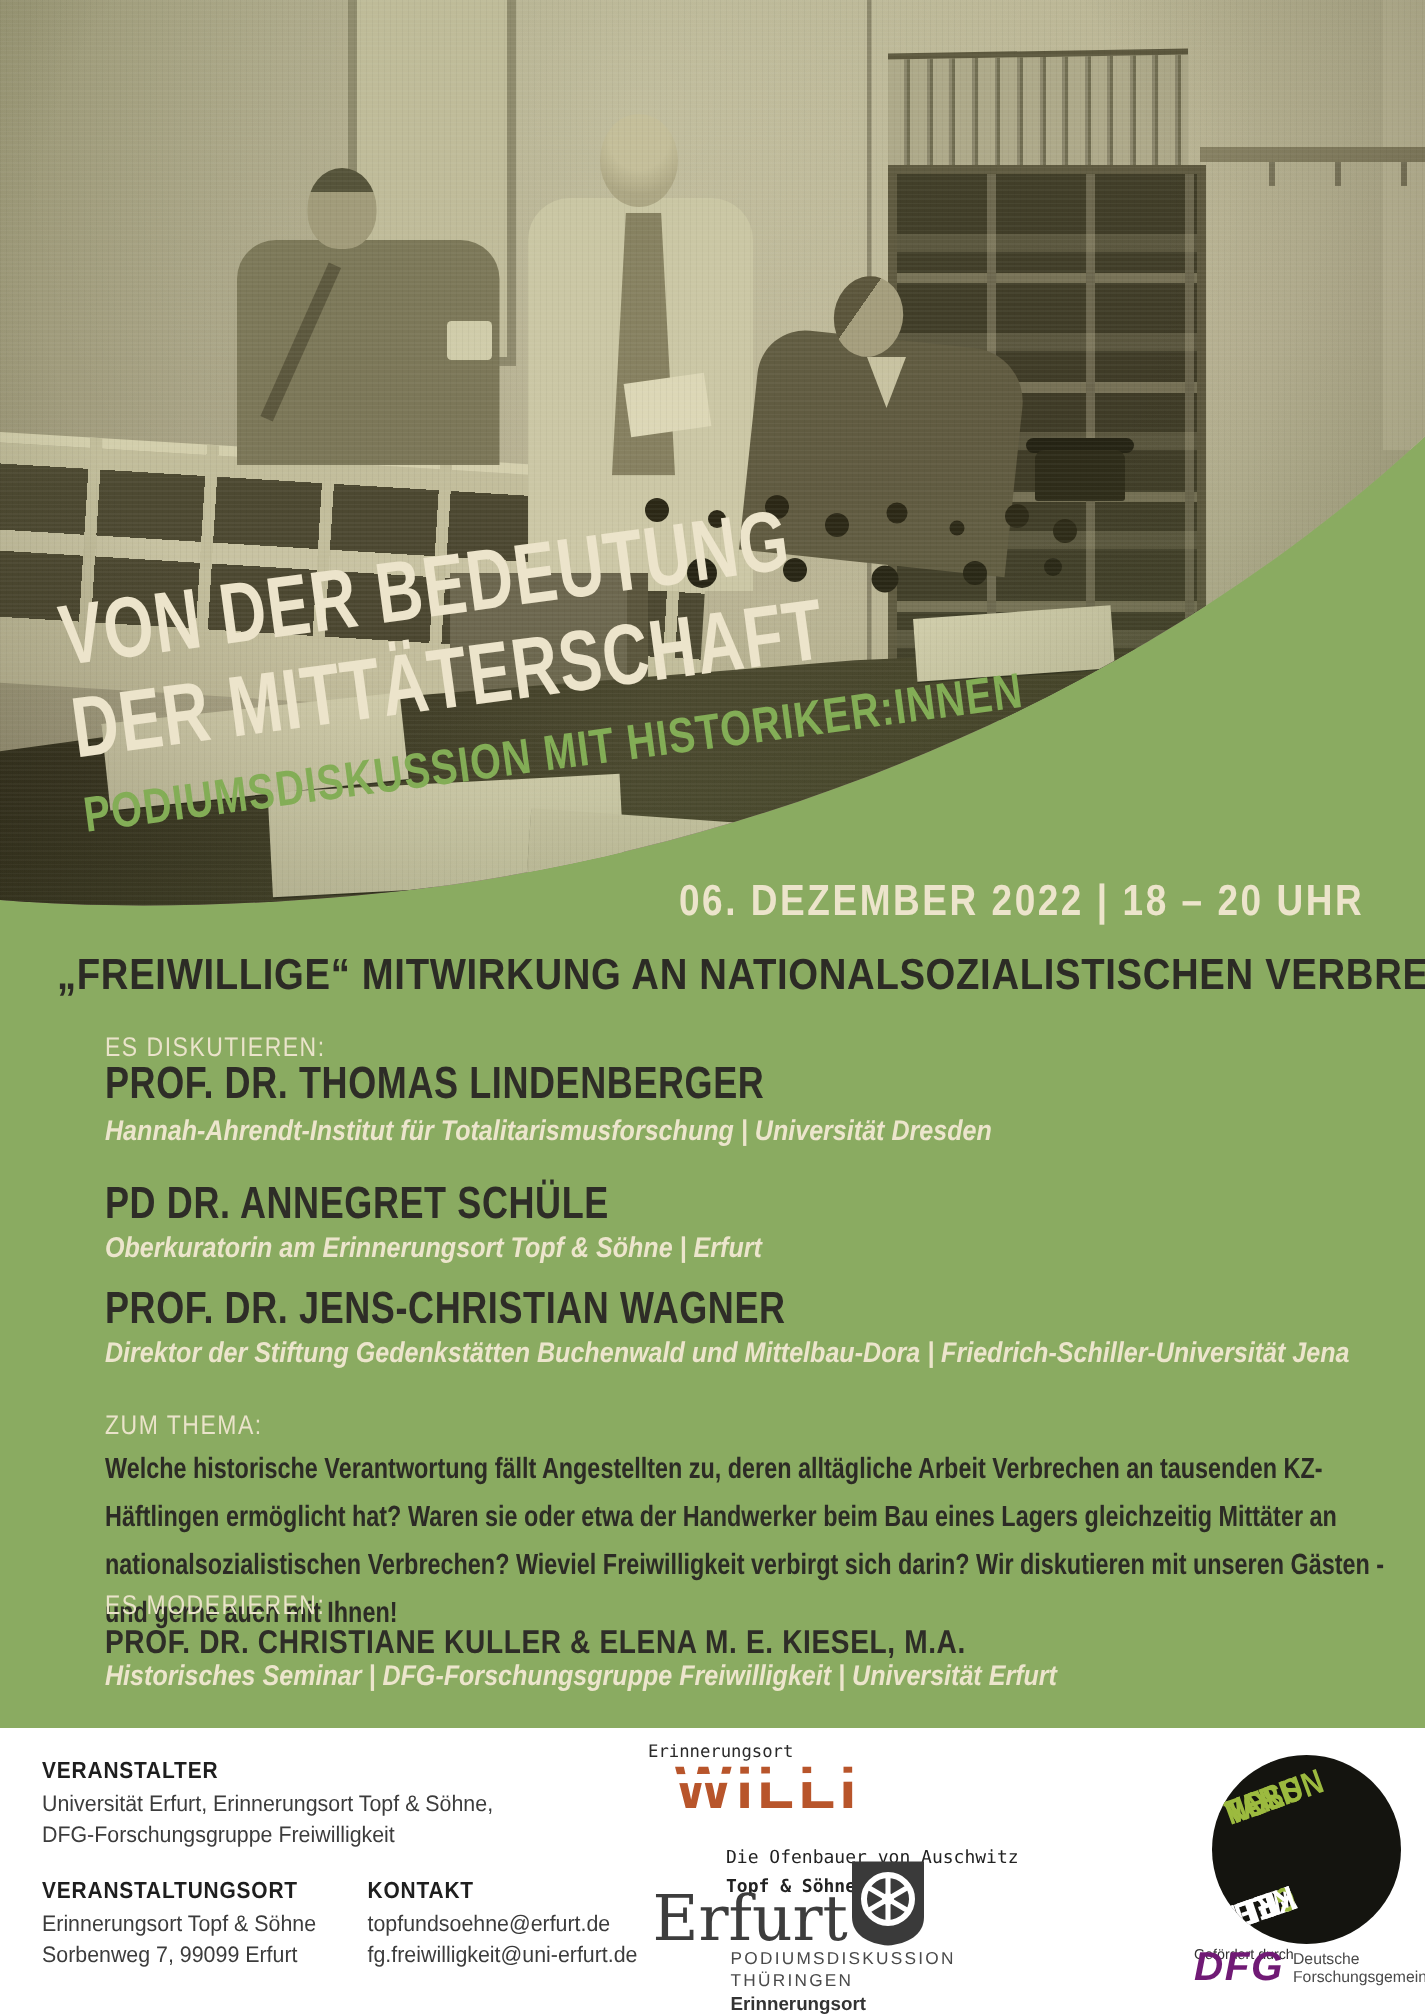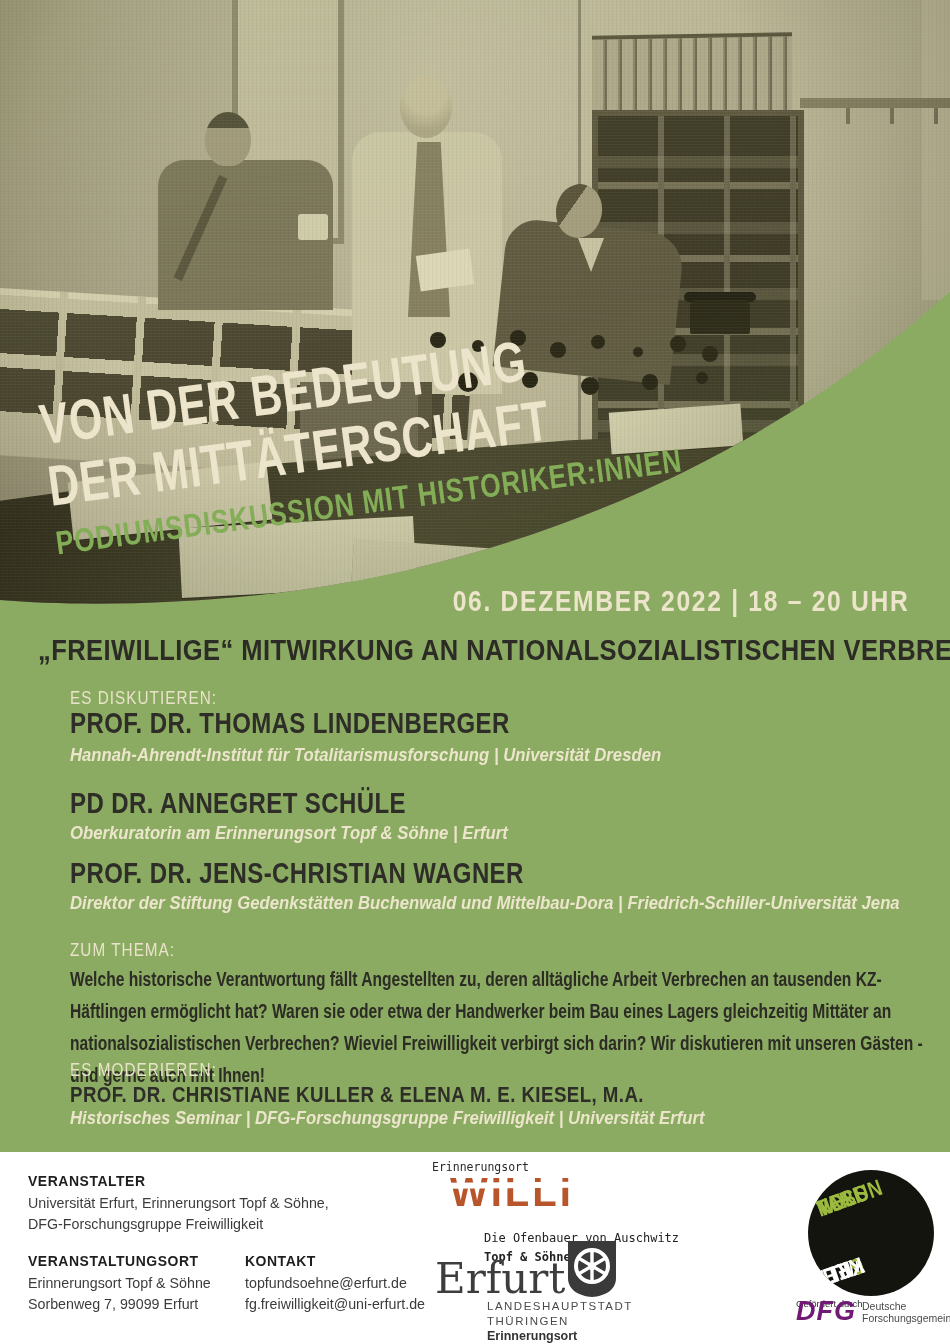--- a/index.html
+++ b/index.html
@@ -225,21 +225,21 @@
         <path d="M1 1 H49 V38 C49 50 38 56 25 57 C12 56 1 50 1 38 Z" fill="#3a3a3a"></path>
         <circle cx="25" cy="26" r="16" fill="none" stroke="#fff" stroke-width="4"></circle>
         <circle cx="25" cy="26" r="4" fill="#fff"></circle>
         <g stroke="#fff" stroke-width="3.4">
           <line x1="25" y1="10" x2="25" y2="42"></line>
           <line x1="11.4" y1="18" x2="38.6" y2="34"></line>
           <line x1="11.4" y1="34" x2="38.6" y2="18"></line>
         </g>
       </svg>
     </div>
-    <div class="erfurt-l1">LANDESHAUPTSTADT</div>
+    <div class="erfurt-l1">PODIUMSDISKUSSION</div>
     <div class="erfurt-l2">THÜRINGEN</div>
     <div class="erfurt-l3">Erinnerungsort</div>
 
 
     <div class="badge">
       <div class="badge-en">
         <span>VOLUN</span>
         <span>TARI</span>
         <span>NESS</span>
       </div>

